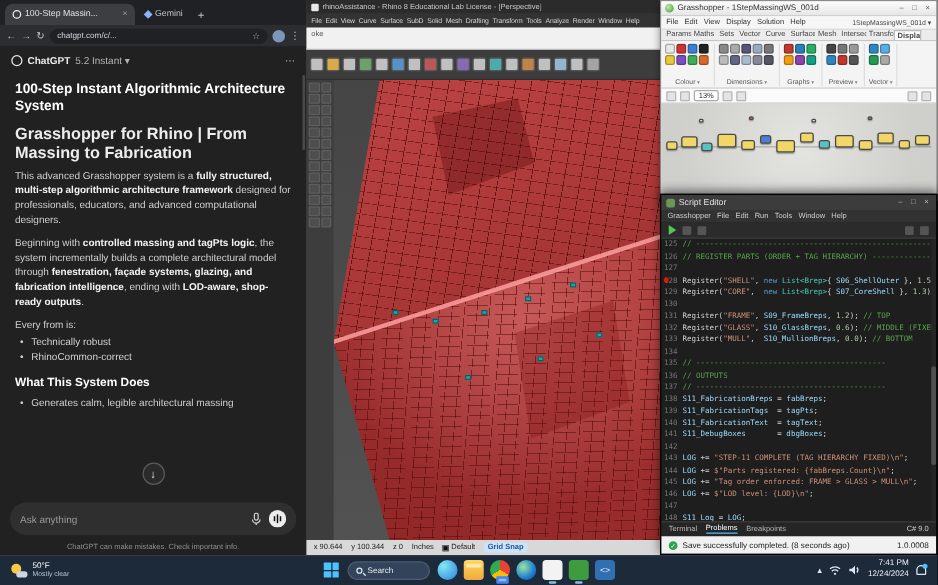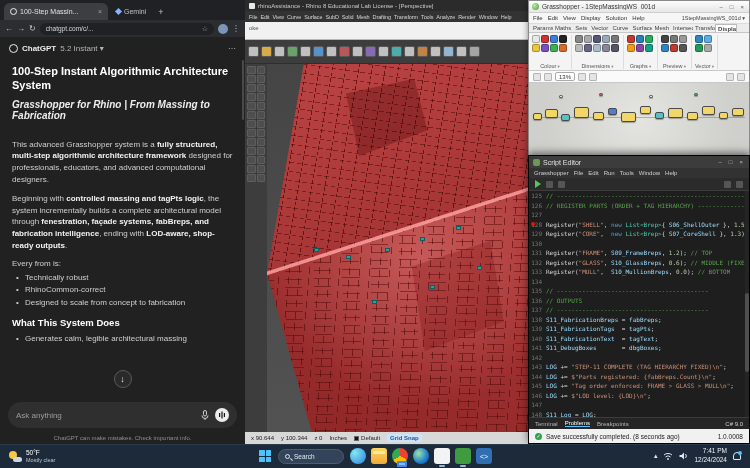--- a/index.html
+++ b/index.html
@@ -22,21 +22,21 @@
   .urlpill{flex:1;height:12px;background:#1f2125;border-radius:7px;display:flex;align-items:center;padding:0 6px;font-size:6.5px;color:#d3d6da}
   .urlpill .star{margin-left:auto;font-size:7px;color:#aeb3b9}
   .avatar{width:10px;height:10px;border-radius:50%;background:#7b96b8}
   .gpt-header{height:22px;display:flex;align-items:center;gap:4px;padding:0 9px;color:#ececec}
   .gpt-logo{width:9px;height:9px;border:1px solid #ececec;border-radius:50%;flex:none}
   .gpt-brand{font-size:8px;font-weight:bold}
   .gpt-model{font-size:8px;color:#b4b4b4}
   .gpt-menu-dots{margin-left:auto;color:#b4b4b4;font-size:8px}
   .gpt-content{padding:6px 12px 0;color:#cfcfcf}
   .gpt-content h1{font-size:11px;line-height:1.25;color:#fff;margin-bottom:6px}
-  .gpt-sub{font-size:10px;font-style:italic;font-weight:bold;color:#ededed;margin-bottom:18px}
+  .gpt-sub{font-size:13px;font-weight:bold;color:#ededed;margin-bottom:6px}
   .gpt-p{font-size:8px;line-height:1.48;margin-bottom:7px}
   .gpt-p strong{color:#f2f2f2}
   .gpt-label{font-size:8px;margin-bottom:4px}
   ul.gpt-ul{list-style:none;margin:0 0 8px 4px}
   ul.gpt-ul li{font-size:8px;line-height:1.55;padding-left:9px;position:relative}
   ul.gpt-ul li::before{content:"•";position:absolute;left:0;color:#cfcfcf}
   .gpt-h2{font-size:9.5px;font-weight:bold;color:#fff;margin:4px 0 5px}
   .scrolldown{position:absolute;left:50%;transform:translateX(-50%);bottom:56px;width:18px;height:18px;border-radius:50%;background:#2a2a2a;border:1px solid #5a5a5a;color:#ececec;font-size:9px;display:flex;align-items:center;justify-content:center}
   .ask{position:absolute;left:8px;right:8px;bottom:16px;height:26px;background:#2f2f2f;border-radius:14px;display:flex;align-items:center;padding:0 8px;gap:6px}
   .ask-text{flex:1;font-size:8px;color:#9b9b9b}
@@ -193,26 +193,25 @@
     <span class="gpt-logo"></span>
     <span class="gpt-brand">ChatGPT</span>
     <span class="gpt-model"><span>5.2 Instant</span> <span>▾</span></span>
     <span class="gpt-menu-dots">⋯</span>
   </div>
 
   <div class="gpt-content">
     <h1>100-Step Instant Algorithmic Architecture System</h1>
     <div class="gpt-sub">Grasshopper for Rhino | From Massing to Fabrication</div>
     <p class="gpt-p"><span>This advanced Grasshopper system is a </span><strong>fully structured, multi-step algorithmic architecture framework</strong><span> designed for professionals, educators, and advanced computational designers.</span></p>
-    <p class="gpt-p"><span>Beginning with </span><strong>controlled massing and tagPts logic</strong><span>, the system incrementally builds a complete architectural model through </span><strong>fenestration, façade systems, fabBreps, and fabrication intelligence</strong><span>, ending with </span><strong>LOD-aware, shop-ready outputs</strong><span>.</span></p>
+    <p class="gpt-p"><span>Beginning with </span><strong>controlled massing and tagPts logic</strong><span>, the system incrementally builds a complete architectural model through </span><strong>fenestration, façade systems, glazing, and fabrication intelligence</strong><span>, ending with </span><strong>LOD-aware, shop-ready outputs</strong><span>.</span></p>
     <div class="gpt-label">Every from is:</div>
     <ul class="gpt-ul" id="gpt-bullets">
         <li>Technically robust</li>
         <li>RhinoCommon-correct</li>
-        <li>Designed to scale from concept to fabrication</li>
       </ul>
     <div class="gpt-h2">What This System Does</div>
     <ul class="gpt-ul">
       <li>Generates calm, legible architectural massing</li>
     </ul>
   </div>
 
   <div class="scrolldown">↓</div>
 
   <div class="ask">

